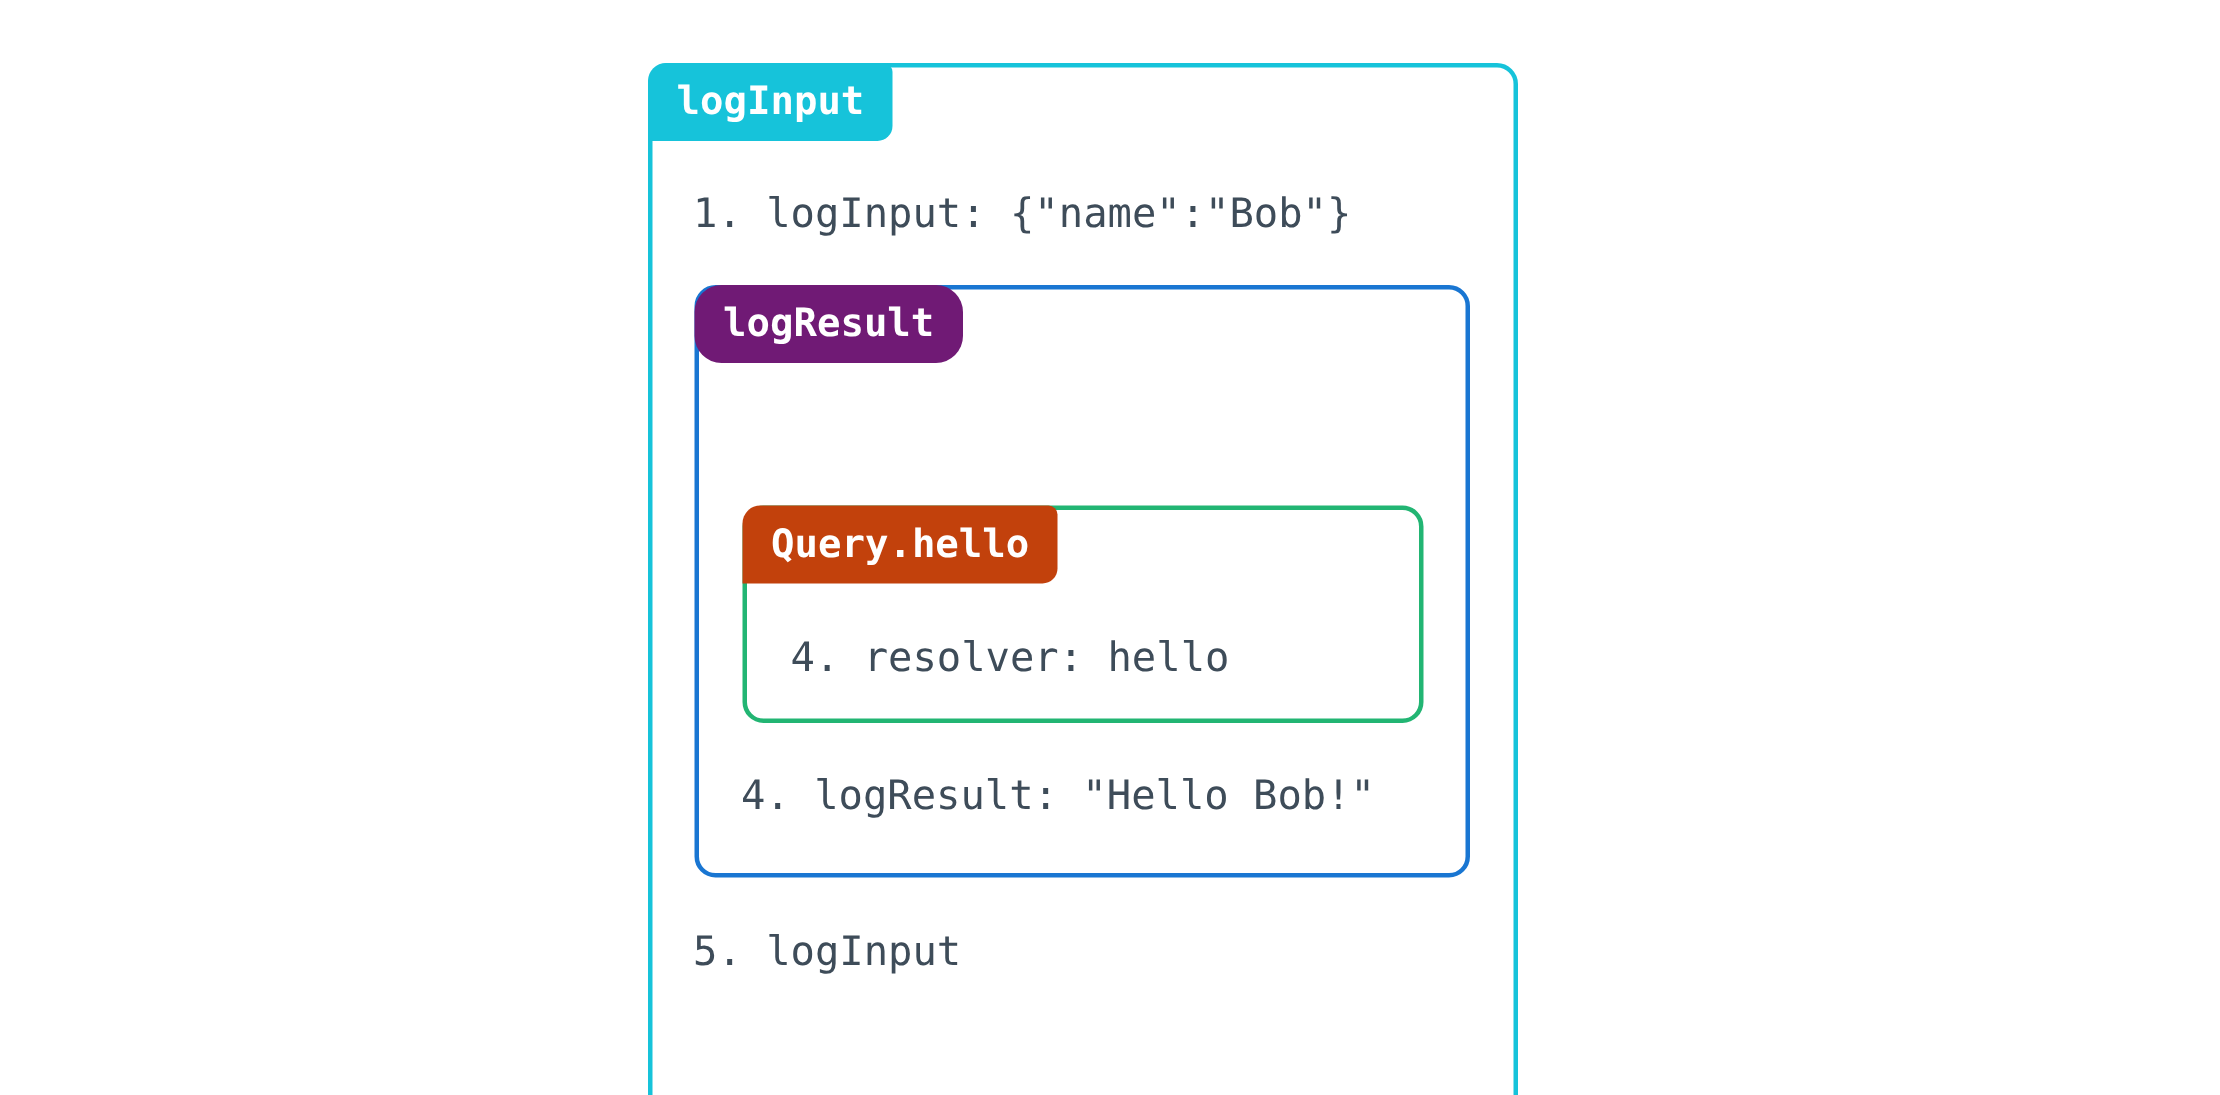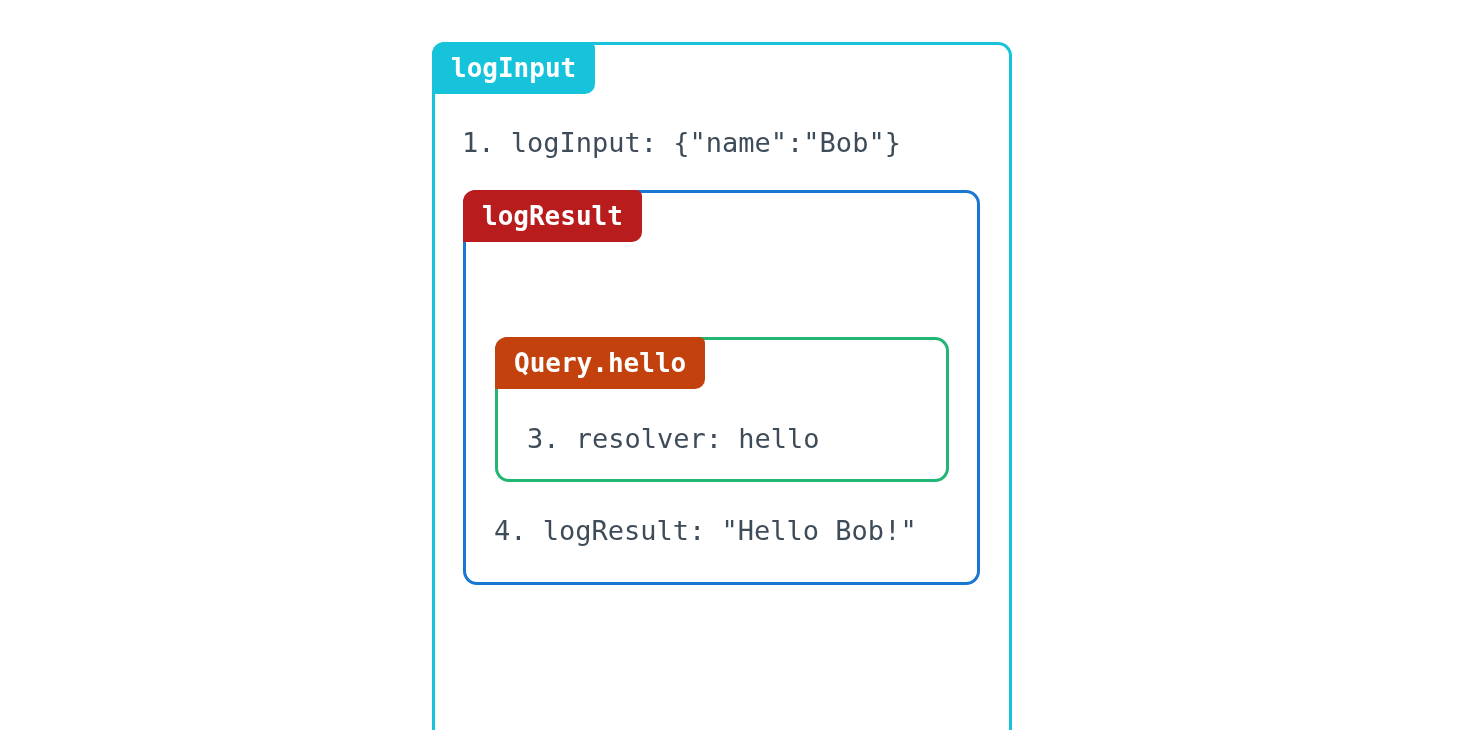--- a/index.html
+++ b/index.html
@@ -31,28 +31,29 @@
 <div class="stage">
 
   <div class="frame" style="left: 432px; top: 42px; width: 580px; height: 727px; --accent: #16c3da;">
 
     <div class="tab" style="background-color: rgb(22, 195, 218);">logInput</div>
 
     <div class="step" style="left:27px; top:84px;">1. logInput: {"name":"Bob"}</div>
 
     <div class="frame" style="left: 28px; top: 145px; width: 517px; height: 395px; --accent: #1976d2;">
 
-      <div class="tab" style="background-color: #b91c1c;">logResult</div>
+      <div class="tab" style="background-color: #701a75; border-radius: 18px;">logResult</div>
 
 
       <div class="frame" style="left: 29px; top: 144px; width: 454px; height: 145px; --accent: #22b573;">
 
         <div class="tab" style="background-color: #c2410c;">Query.hello</div>
 
-        <div class="step" style="left:29px; top:85px;">3. resolver: hello</div>
+        <div class="step" style="left:29px; top:85px;">4. resolver: hello</div>
       </div>
 
       <div class="step" style="left:28px; top:324px;">4. logResult: "Hello Bob!"</div>
     </div>
 
+    <div class="step" style="left:27px; top:576px;">5. logInput</div>
   </div>
 
 </div>
 
 </body></html>

